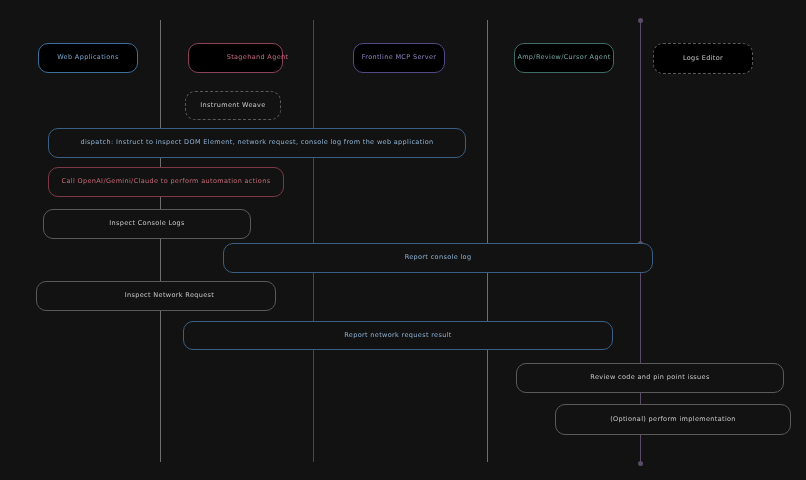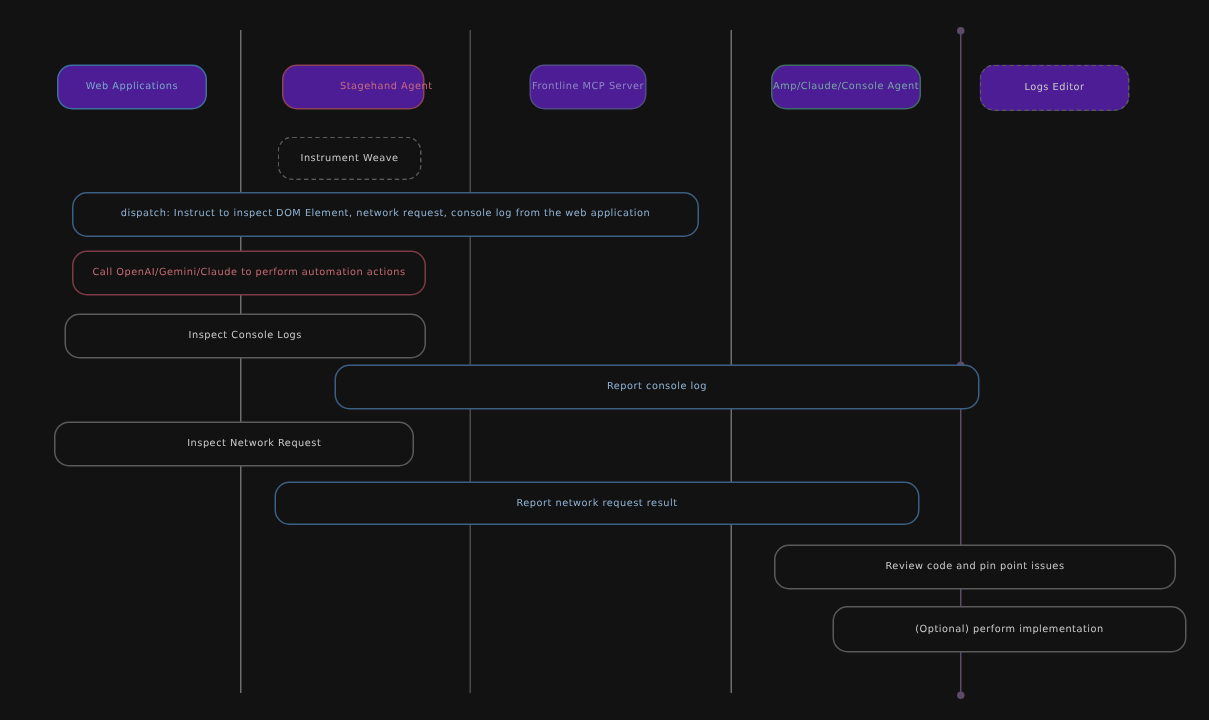--- a/index.html
+++ b/index.html
@@ -79,21 +79,21 @@
 
   .dashed { border-style: dashed; }
 
   
   .msg {
     z-index: 5;
     background: #121212;
   }
   .node.participant {
     z-index: 6;
-    background: #4c1d95;
+    background: #000000;
   }
 </style>
 </head>
 <body>
 
 <div id="canvas">
   <div id="lifelines-layer">
       <div class="lifeline" style="left: 160px; top: 20px; height: 442px; border-left-color: rgb(110, 110, 110);"></div>
       <div class="lifeline" style="left: 313px; top: 20px; height: 442px; border-left-color: rgb(74, 74, 74);"></div>
       <div class="lifeline" style="left: 487px; top: 20px; height: 442px; border-left-color: rgb(110, 110, 110);"></div>
@@ -102,41 +102,41 @@
       <div class="lifeline-dot" style="left: 638px; top: 241px;"></div>
       <div class="lifeline-dot" style="left: 638px; top: 461px;"></div>
     </div>
   <div id="participants-layer">
       <div class="node theme-blue participant" style="left: 38px; top: 43px; width: 100px; height: 30px;">
         <span class="node-label">Web Applications</span>
       </div>
       <div class="node theme-pink participant" style="left: 188px; top: 43px; width: 95px; height: 30px; padding-left: 44px;">
         <span class="node-label">Stagehand Agent</span>
       </div>
-      <div class="node theme-purple participant" style="left: 353px; top: 43px; width: 78px; height: 30px;">
+      <div class="node theme-purple participant" style="left: 353px; top: 43px; width: 92px; height: 30px;">
         <span class="node-label">Frontline MCP Server</span>
       </div>
       <div class="node theme-teal participant" style="left: 514px; top: 43px; width: 100px; height: 30px;">
-        <span class="node-label">Amp/Claude/Console Agent</span>
+        <span class="node-label">Amp/Review/Cursor Agent</span>
       </div>
       <div class="node theme-grey dashed participant" style="left: 653px; top: 43px; width: 100px; height: 31px;">
         <span class="node-label">Logs Editor</span>
       </div>
     </div>
   <div id="messages-layer">
       <div class="node theme-grey dashed msg" style="left: 185px; top: 91px; width: 96px; height: 29px;">
         <span class="node-label">Instrument Weave</span>
       </div>
       <div class="node theme-msgblue msg" style="left: 48px; top: 128px; width: 418px; height: 30px;">
         <span class="node-label">dispatch: Instruct to inspect DOM Element, network request, console log from the web application</span>
       </div>
       <div class="node theme-msgred msg" style="left: 48px; top: 167px; width: 236px; height: 30px;">
         <span class="node-label">Call OpenAI/Gemini/Claude to perform automation actions</span>
       </div>
-      <div class="node theme-grey msg" style="left: 43px; top: 209px; width: 241px; height: 30px; border-radius: 10px;">
+      <div class="node theme-grey msg" style="left: 43px; top: 209px; width: 208px; height: 30px; border-radius: 10px;">
         <span class="node-label">Inspect Console Logs</span>
       </div>
       <div class="node theme-msgblue msg" style="left: 183px; top: 243px; width: 430px; height: 30px; margin-left: 40px;">
         <span class="node-label">Report console log</span>
       </div>
       <div class="node theme-grey msg" style="left: 36px; top: 281px; width: 240px; height: 30px; padding-left: 27px;">
         <span class="node-label">Inspect Network Request</span>
       </div>
       <div class="node theme-msgblue msg" style="left: 183px; top: 321px; width: 430px; height: 29px;">
         <span class="node-label">Report network request result</span>

